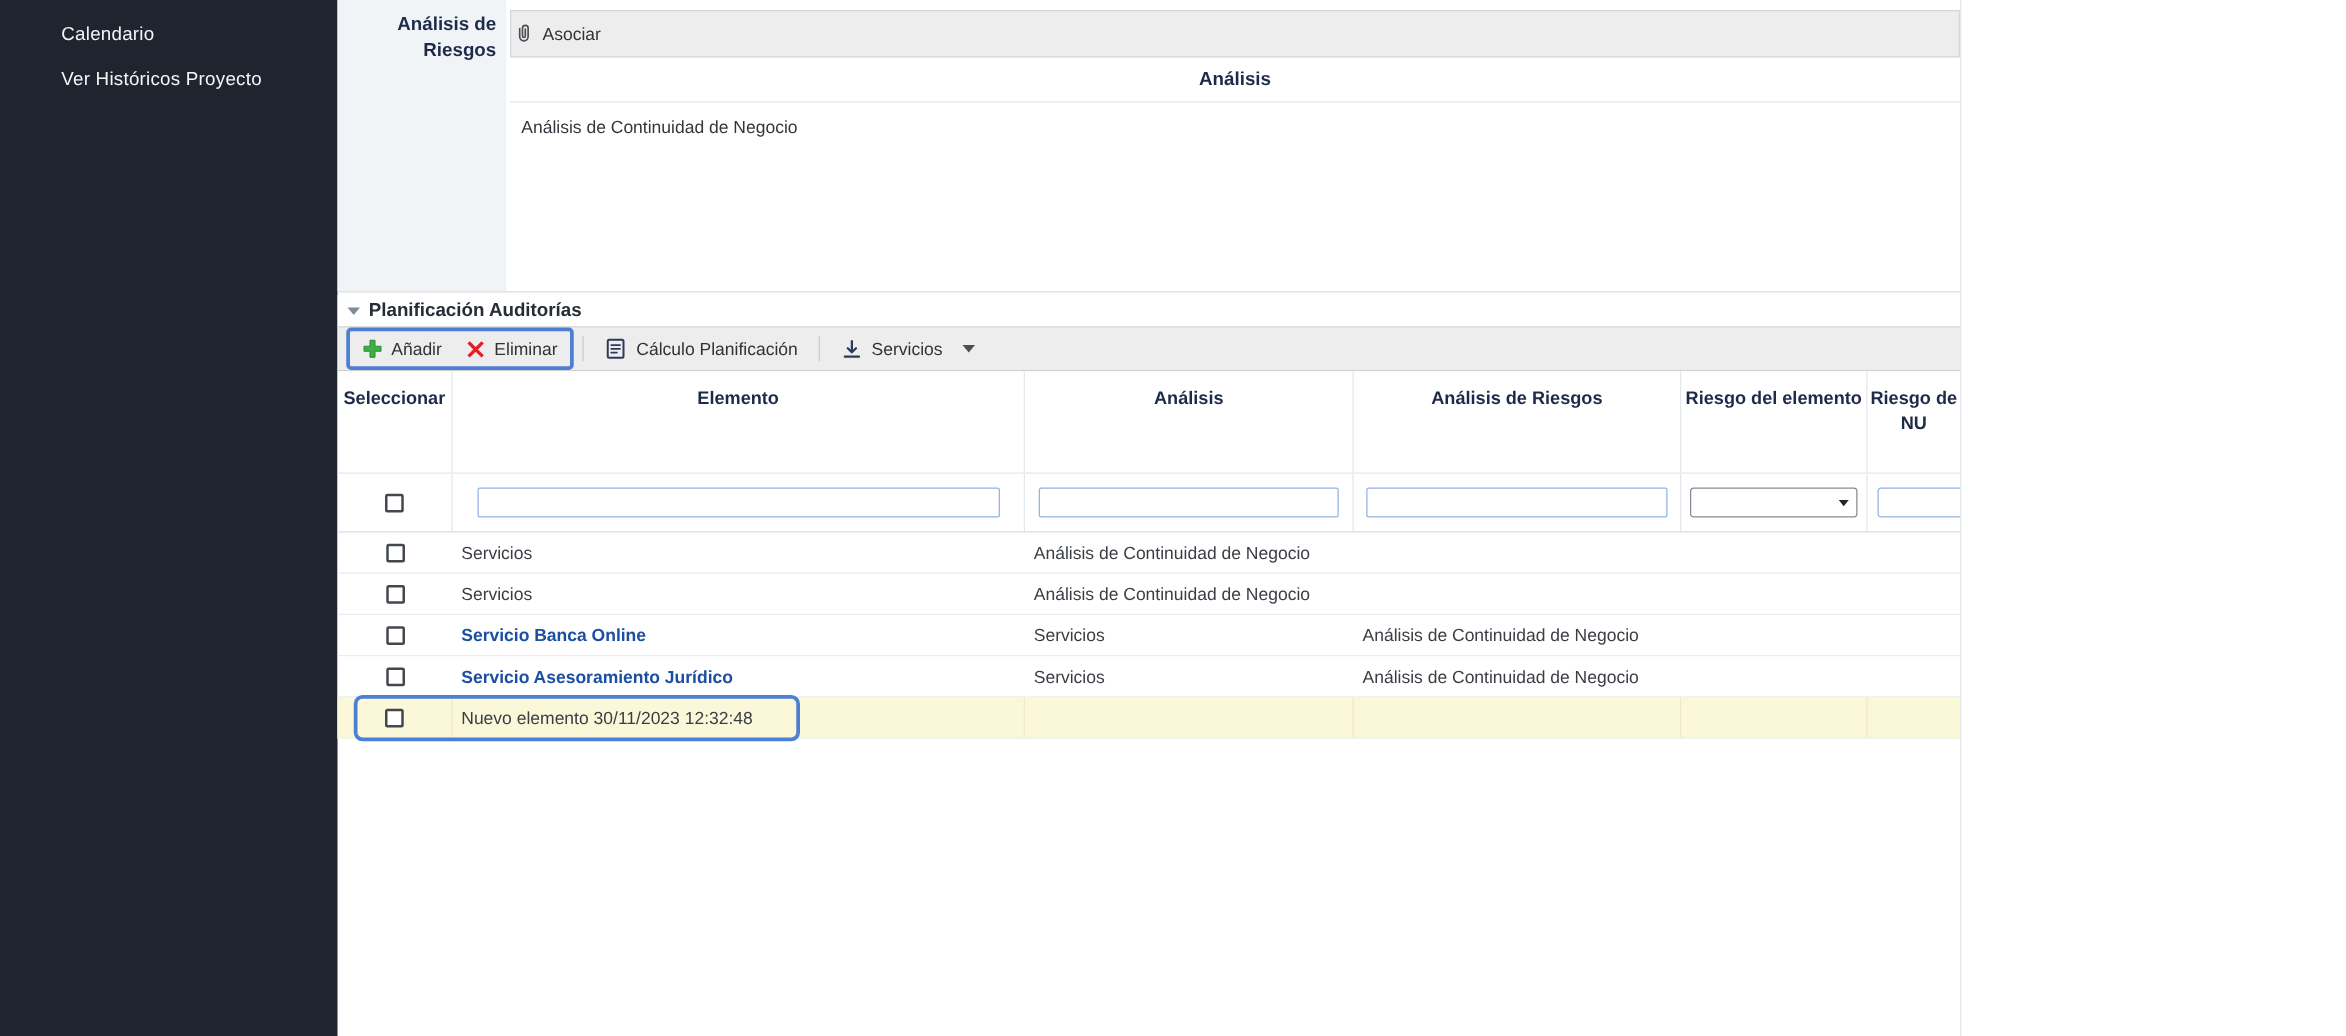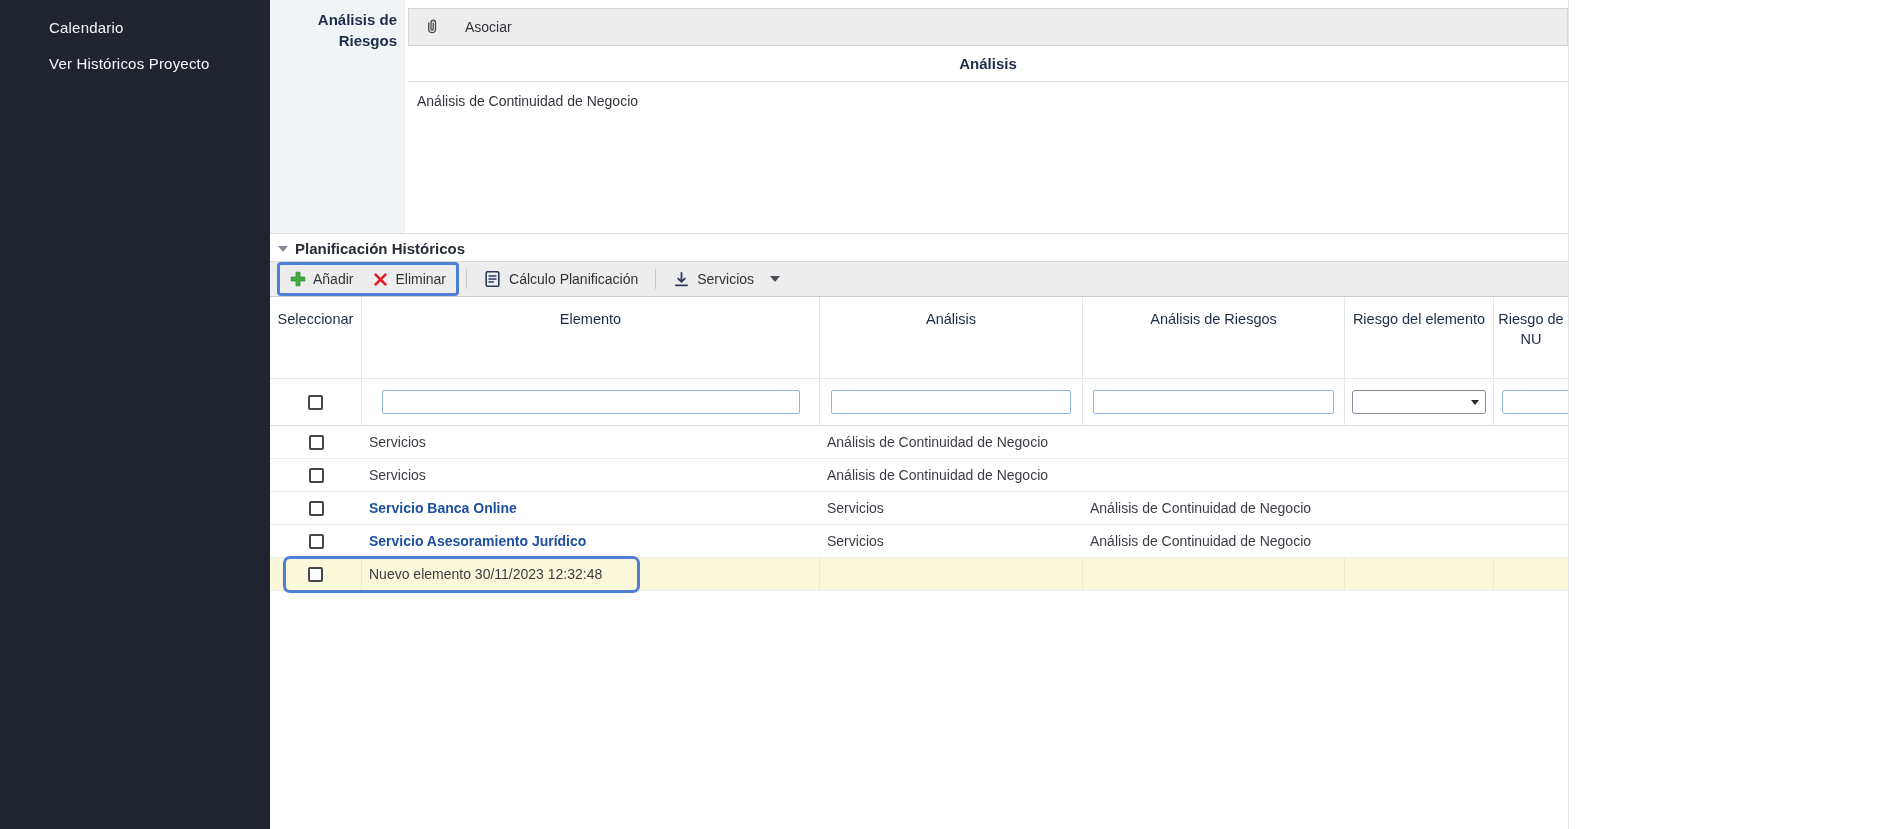--- a/index.html
+++ b/index.html
@@ -11,42 +11,42 @@
   .sidebar{position:absolute;left:0;top:0;width:270px;height:829px;background:#20242f}
   .sidebar-inner{padding-top:10px}
   .side-item{color:#f4f6f8;font-size:15px;height:36px;line-height:36px;padding-left:49px;cursor:pointer;letter-spacing:.2px}
 
   .right-edge{position:absolute;left:1568px;top:0;width:1px;height:829px;background:#e3e7eb}
 
   
   .risk-label-panel{position:absolute;left:270px;top:0;width:135px;height:233px;background:#f0f4f7;padding:9px 8px 0 0;text-align:right}
   .risk-label{font-weight:bold;font-size:15px;line-height:21px;color:#1e2a49}
 
-  .assoc-toolbar{position:absolute;left:408px;top:8px;width:1160px;height:38px;background:#ededed;border:1px solid #d6d6d6;display:flex;align-items:center;padding-left:13px;gap:25px}
+  .assoc-toolbar{position:absolute;left:408px;top:8px;width:1160px;height:38px;background:#ededed;border:1px solid #d6d6d6;display:flex;align-items:center;gap:7px}
   .assoc-toolbar .label{font-size:14px;color:#2f3338}
   .assoc-header{position:absolute;left:408px;top:46px;width:1160px;height:36px;border-bottom:1px solid #e1e5ea;display:flex;align-items:center;justify-content:center;font-weight:bold;font-size:15px;color:#1e2a49}
   .assoc-row{position:absolute;left:408px;top:82px;width:1160px;height:37px;display:flex;align-items:center;padding-left:9px;font-size:14px;color:#33373d}
 
   .top-divider{position:absolute;left:270px;top:233px;width:1298px;height:1px;background:#d8dce1}
 
   
   .section-header{position:absolute;left:270px;top:236px;width:1298px;height:25px;display:flex;align-items:center;padding-left:8px;gap:7px;font-weight:bold;font-size:15px;color:#272c35;background:#fff}
   .tri-down{width:0;height:0;border-left:5px solid transparent;border-right:5px solid transparent;border-top:6px solid #818b97}
 
   .grid-toolbar{position:absolute;left:270px;top:261px;width:1298px;height:36px;background:#ededed;border-top:1px solid #d9d9d9;border-bottom:1px solid #cfcfcf;display:flex;align-items:center;padding-left:7px}
   .tbtn{display:flex;align-items:center;gap:7px;font-size:14px;color:#2f3338;padding:0 10px;height:28px;cursor:pointer;white-space:nowrap}
   .annot-box{display:flex;align-items:center;border:3px solid #4d7fd4;border-radius:4px;height:34px}
   .vsep{width:1px;height:20px;background:#c9cccf;margin:0 7px}
   .caret-down{width:0;height:0;border-left:5px solid transparent;border-right:5px solid transparent;border-top:6px solid #4a4f57;margin-left:9px}
 
   
   .grid{position:absolute;left:270px;top:297px;width:1298px;overflow:hidden;background:#fff}
   .grow{display:grid;grid-template-columns:92px 458px 263px 262px 149px 74px}
   .hrow{height:82px;border-bottom:1px solid #e3e7ec}
-  .hcell{border-right:1px solid #e3e7ec;display:flex;justify-content:center;padding-top:12px;font-weight:normal;font-size:14.5px;color:#1e2a49;text-align:center;line-height:20px}
+  .hcell{border-right:1px solid #e3e7ec;display:flex;justify-content:center;padding-top:12px;font-weight:bold;font-size:14.5px;color:#1e2a49;text-align:center;line-height:20px}
   .hcell:last-child{border-right:none}
   .frow{height:47px;border-bottom:1px solid #d9dee3}
   .fcell{border-right:1px solid #e3e7ec;display:flex;align-items:center;justify-content:center}
   .fcell:last-child{border-right:none;justify-content:flex-start;padding-left:8px}
   .f-input{height:24px;border:1px solid #93b3e0;border-radius:2px;background:#fff;outline:none;padding:0 6px;font-family:inherit;font-size:13px;color:#333}
   .sel-wrap{position:relative;height:24px;background:#fff;border:1px solid #858b94;border-radius:3px;flex:none}
   .sel-wrap select{appearance:none;-webkit-appearance:none;width:100%;height:100%;border:none;background:transparent;outline:none;font-family:inherit;font-size:13px;padding:0 20px 0 6px;color:#333}
   .sel-caret{position:absolute;right:6px;top:9px;width:0;height:0;border-left:4.5px solid transparent;border-right:4.5px solid transparent;border-top:5.5px solid #23262b;pointer-events:none}
   .drow{height:33px;border-bottom:1px solid #e9edf1}
   .dcell{display:flex;align-items:center;overflow:hidden;white-space:nowrap;font-size:14px;color:#3a3e44}
@@ -90,21 +90,21 @@
   </div>
 
   <div class="assoc-header">Análisis</div>
 
   <div class="assoc-row">Análisis de Continuidad de Negocio</div>
 
   <div class="top-divider"></div>
 
   <div class="section-header">
     <span class="tri-down"></span>
-    <span>Planificación Históricos</span>
+    <span>Planificación Auditorías</span>
   </div>
 
   <div class="grid-toolbar">
     <div class="annot-box">
       <div class="tbtn">
         <span class="icon">
           <svg width="16" height="16" viewBox="0 0 16 16">
               <path d="M6 1.2h4v4.8h4.8v4H10v4.8H6V10H1.2V6H6z" fill="#3fae44" stroke="#2e8a33" stroke-width="0.8"></path>
             </svg>
         </span>

